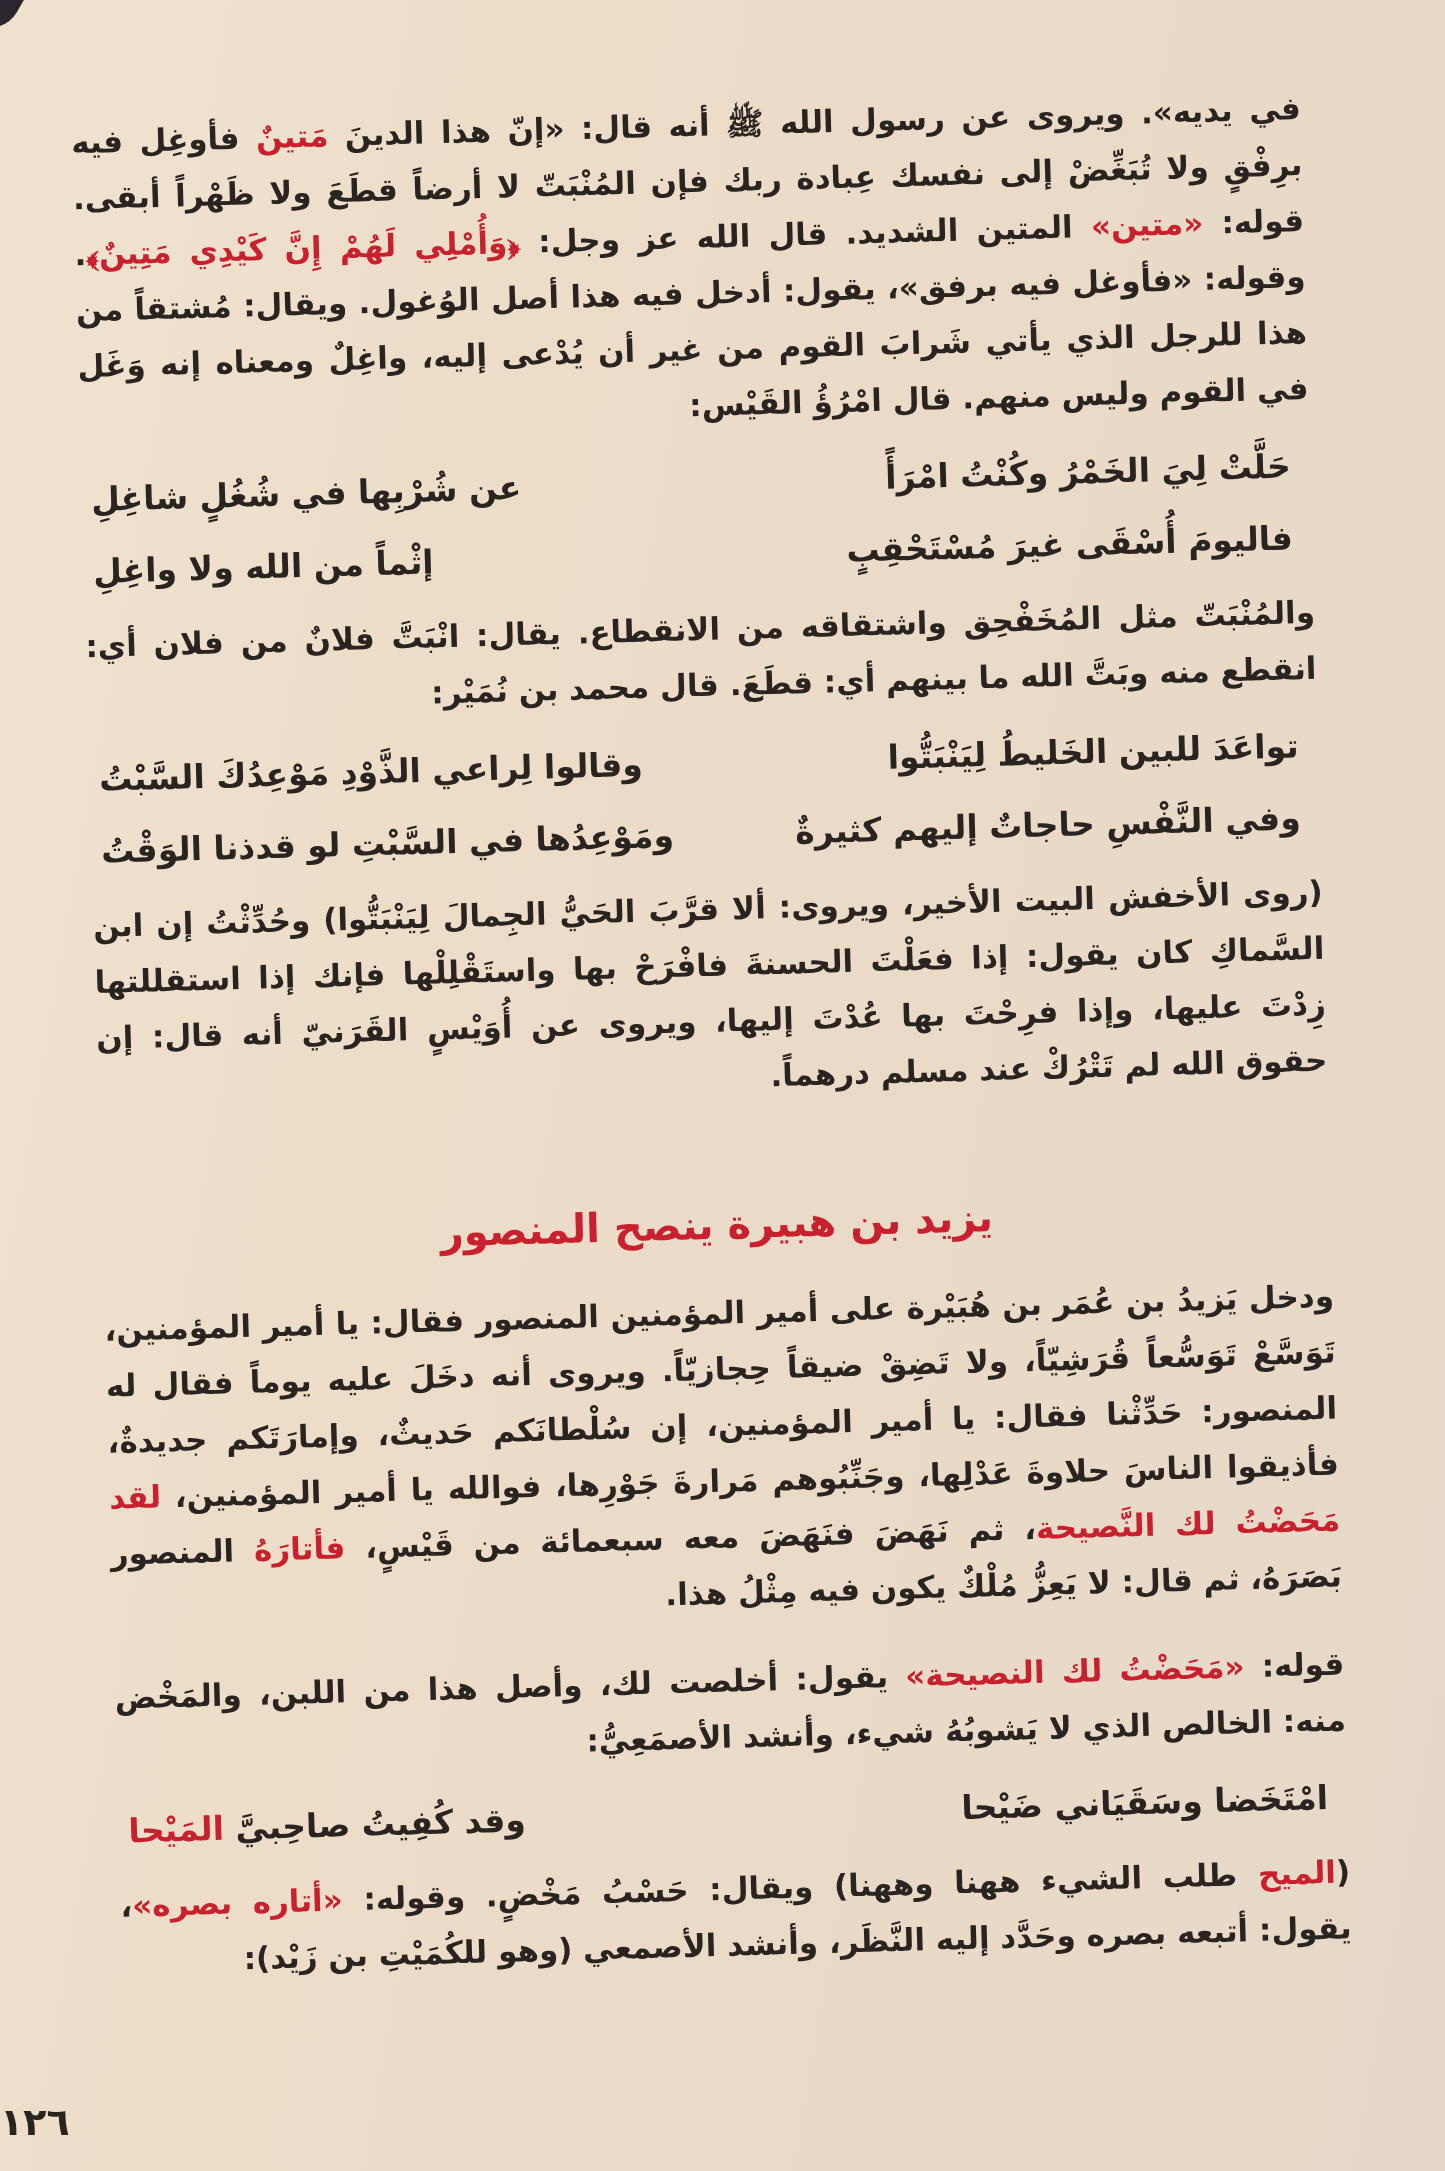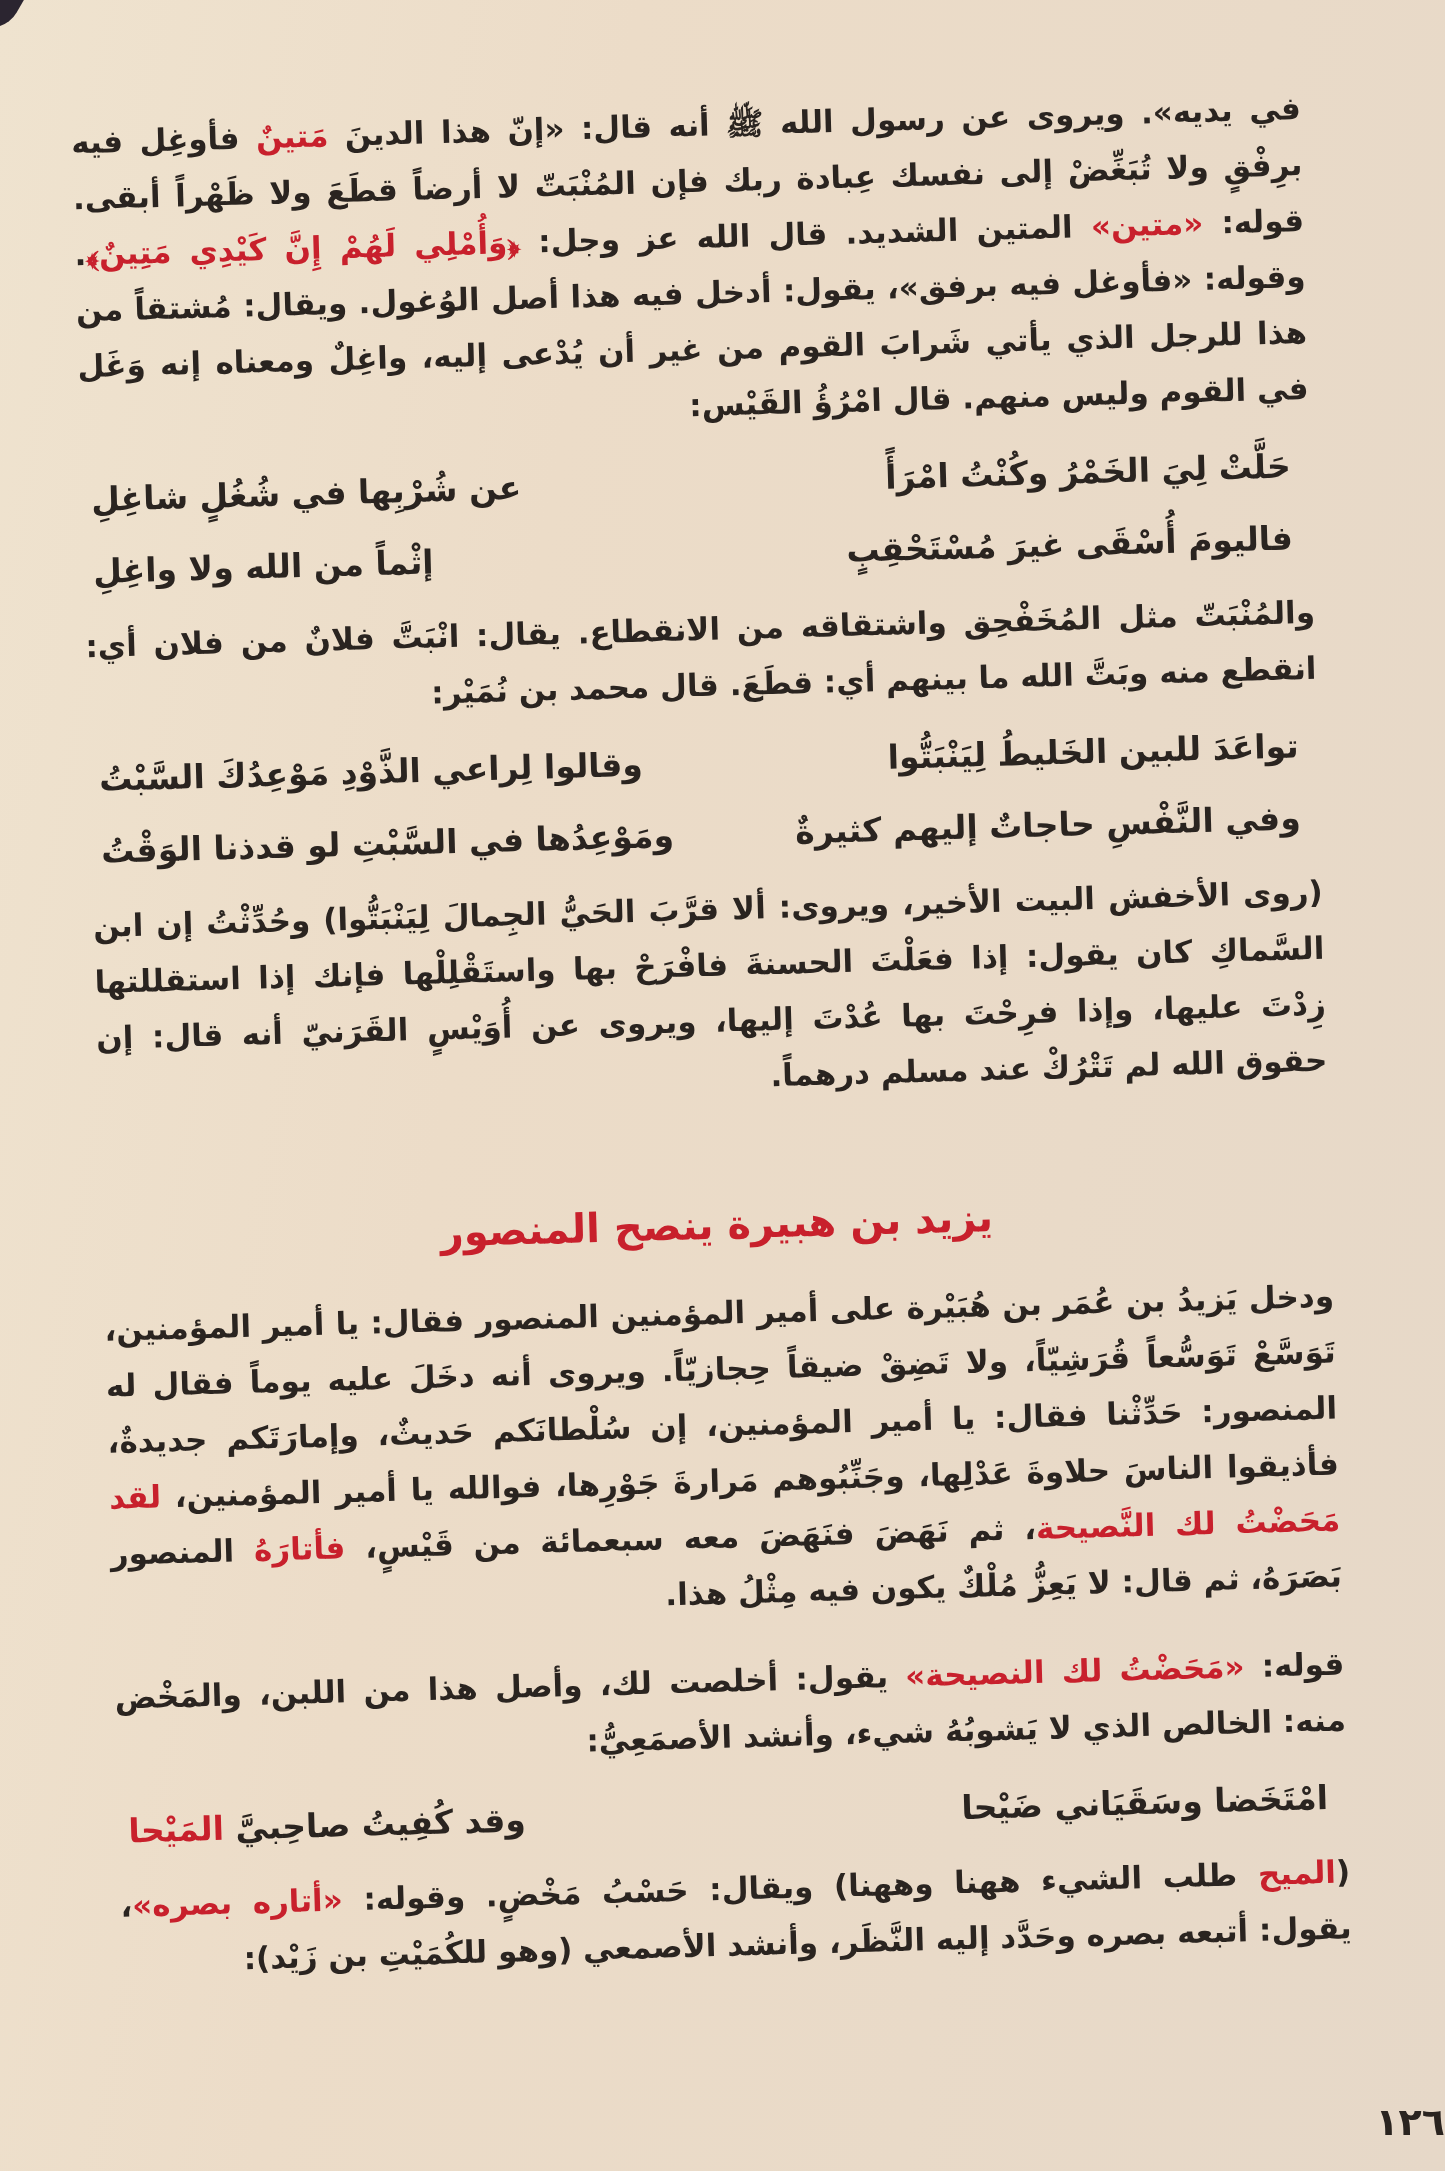--- a/index.html
+++ b/index.html
@@ -31,21 +31,21 @@
     }
     .verse .hemi { width: 48%; }
     .verse .hemi.first { text-align: right; }
     .verse .hemi.second { text-align: left; }
     .title {
       text-align: center; font-size: 40px; font-weight: bold; color: #c8202c;
       margin: 90px 0 30px 0; line-height: 60px;
     }
     .gap { height: 32px; }
     .page-number {
-      position: absolute; left: 0; right: 0; top: 2100px; text-align: right;
+      position: absolute; left: 0; right: 0; top: 2100px; text-align: left;
       font-size: 38px; font-weight: bold; color: #2a2420; direction: rtl;
     }
   </style>
 </head>
 <body>
 
 <div class="corner"></div>
 
 <div class="page">
 

